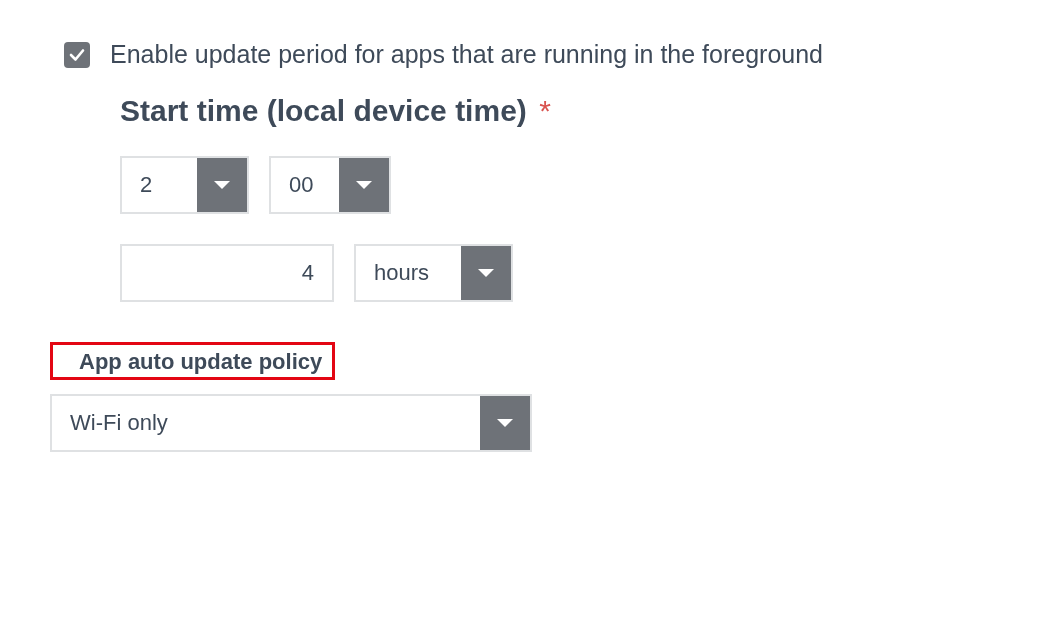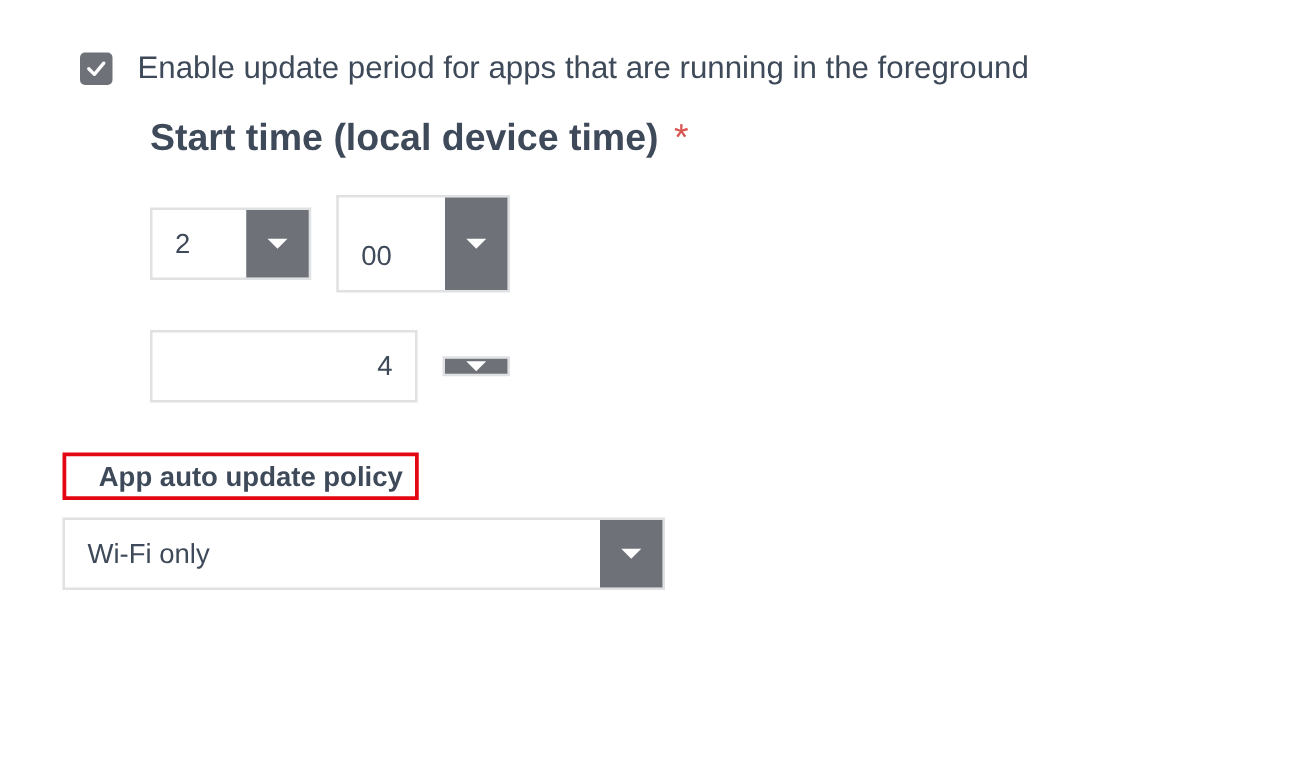--- a/index.html
+++ b/index.html
@@ -80,21 +80,21 @@
     align-items: center;
     justify-content: center;
     flex-shrink: 0;
   }
   .dd-btn svg {
     width: 18px;
     height: 12px;
     display: block;
   }
   #hour-select .select-value { width: 75px; }
-  #minute-select .select-value { width: 85px; margin-top: 20px; }
+  #minute-select .select-value { width: 68px; }
   #duration-input .select-value { width: 210px; }
   #duration-unit .select-value { width: 105px; }
   #policy-select .select-value { width: 428px; }
 
   .section-label-wrapper {
     display: inline-block;
     border: 3px solid #e30613;
     padding: 4px 10px 2px 6px;
     margin-top: 10px;
     margin-bottom: 14px;
@@ -143,20 +143,21 @@
     </div>
   </div>
 </div>
 
 <div class="field-block">
   <div class="control-row">
     <div id="duration-input" class="select-wrap">
       <div class="select-value num-right">4</div>
     </div>
     <div id="duration-unit" class="select-wrap">
+      <div class="select-value">hours</div>
       <div class="dd-btn">
         <svg viewBox="0 0 18 12">
           <path d="M1 2 L9 10 L17 2 Z" fill="#ffffff"></path>
         </svg>
       </div>
     </div>
   </div>
 </div>
 
 <div class="policy-block">

